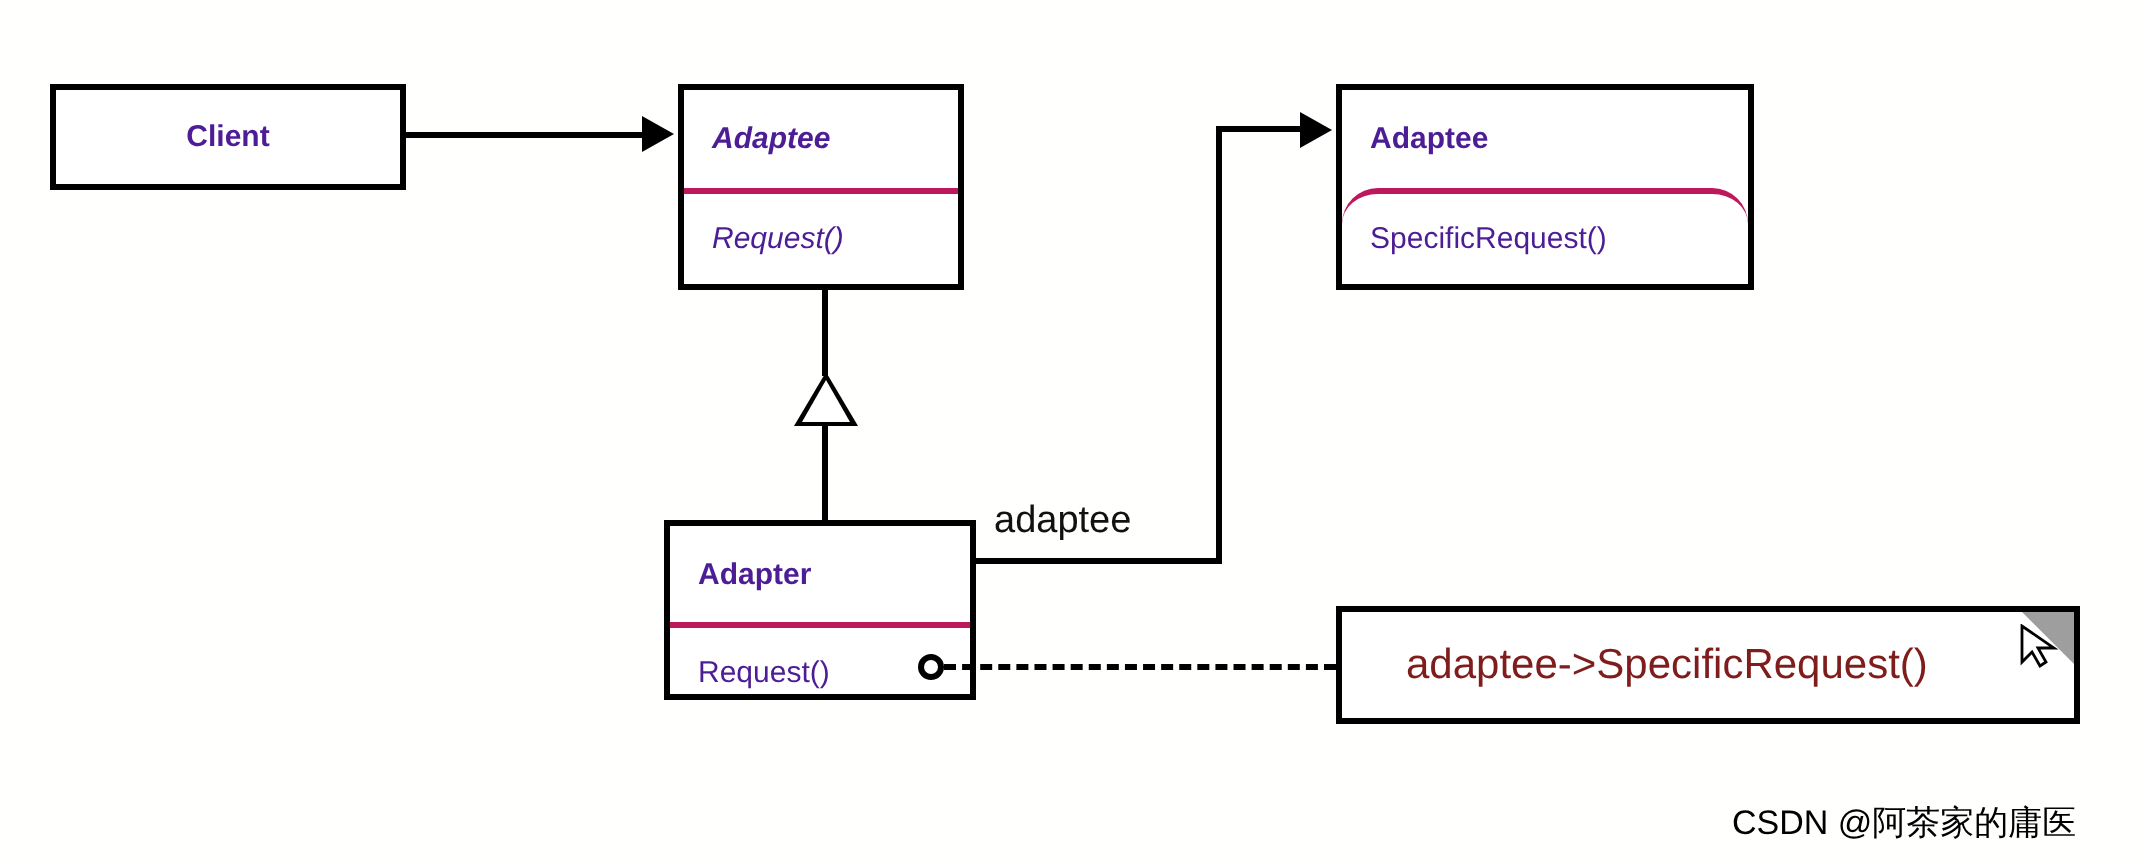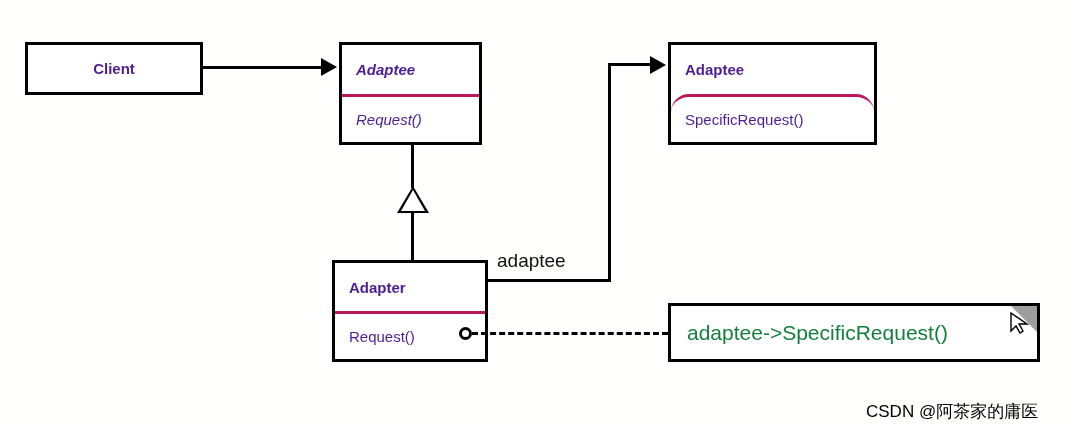--- a/index.html
+++ b/index.html
@@ -111,23 +111,23 @@
   }
 
   
   .uml-note {
     position: absolute;
     box-sizing: border-box;
     background: #ffffff;
     border: 3px solid #000000;
     display: flex;
     align-items: center;
-    padding-left: 16px;
+    padding-left: 32px;
     font-size: 21px;
-    color: #15803d;
+    color: #7f1d1d;
     white-space: nowrap;
   }
   .note-fold {
     position: absolute;
     width: 0;
     height: 0;
     border-top: 26px solid #9e9e9e;
     border-left: 26px solid transparent;
   }
   .note-cursor {
@@ -181,21 +181,21 @@
   </div>
 
   <div class="line-h" style="left:488px; top:279px; width:123px;"></div>
   <div class="line-v" style="left:608px; top:63px; height:219px;"></div>
   <div class="line-h" style="left:608px; top:63px; width:42px;"></div>
   <div class="arrow-solid" style="left:650px; top:56px;"></div>
   <div class="edge-label" style="left:497px; top:250px;">
     <span>adaptee</span>
   </div>
 
-  <div class="uml-box" style="left:332px; top:260px; width:156px; height:102px;">
+  <div class="uml-box" style="left:332px; top:260px; width:156px; height:90px;">
     <div class="uml-compartment" style="height:48px;">
       <span class="cmp-name">Adapter</span>
     </div>
     <div class="uml-compartment divider-top" style="height:48px;">
       <span class="cmp-op">Request()</span>
     </div>
   </div>
 
   <div class="socket-circle" style="left:459px; top:327px;"></div>
   <div class="dashed-h" style="left:472px; top:332px; width:196px;"></div>

